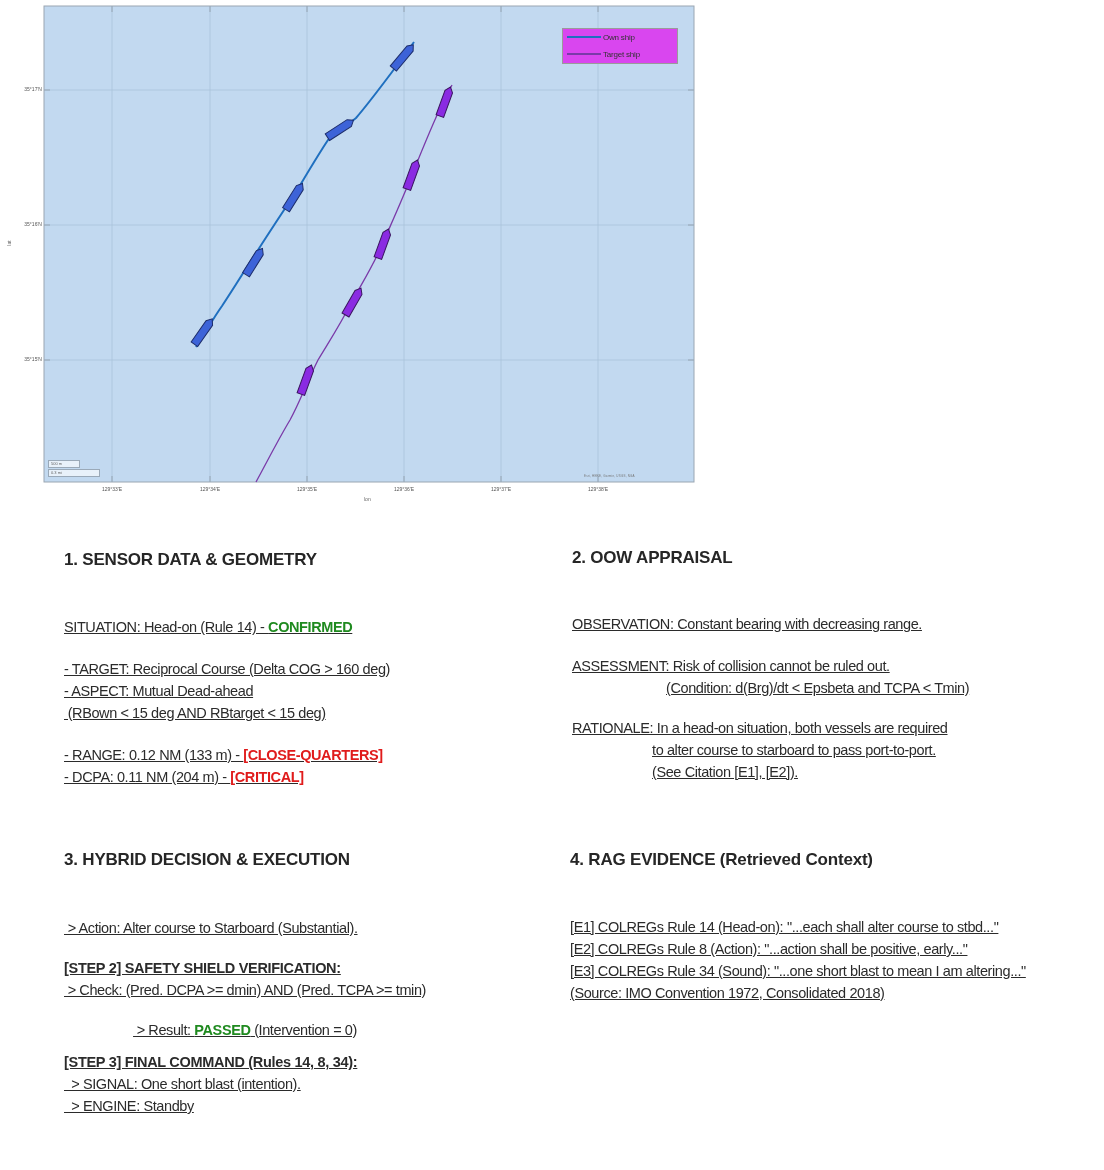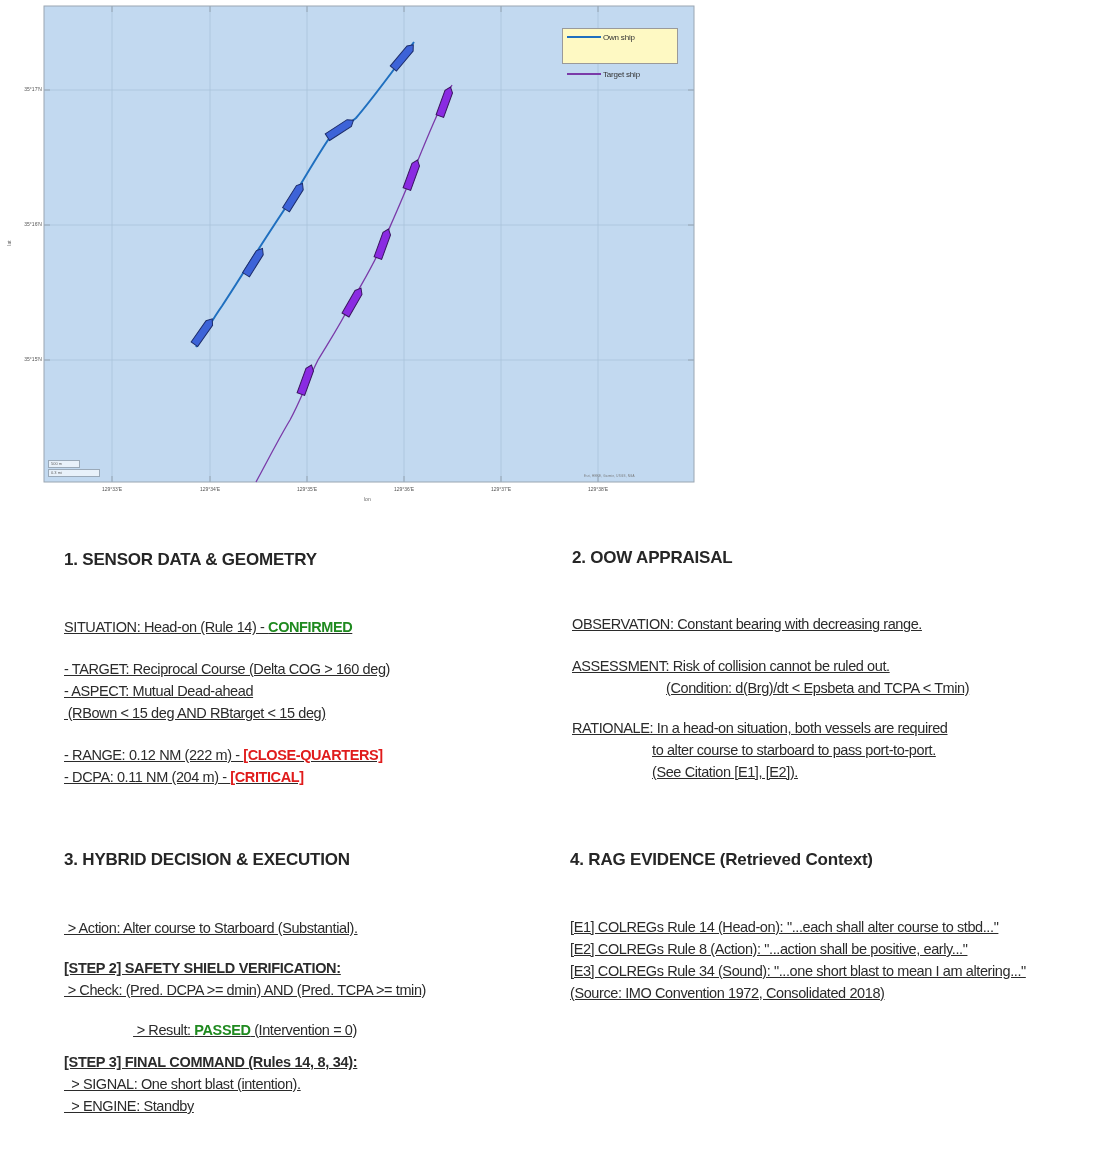--- a/index.html
+++ b/index.html
@@ -4,21 +4,21 @@
 <style>
   html, body { margin: 0; padding: 0; background: #ffffff; }
   body { width: 1104px; height: 1170px; position: relative; overflow: hidden;
          font-family: "Liberation Sans", sans-serif; color: #2a2a2a; }
   #map-figure { position: absolute; left: 0; top: 0; width: 720px; height: 510px; }
   #map-figure svg { position: absolute; left: 0; top: 0; }
   .ylab { position: absolute; font-size: 5px; color: #555; width: 36px; text-align: right; }
   .xlab { position: absolute; font-size: 5px; color: #555; width: 40px; text-align: center; }
   .axis-title { position: absolute; font-size: 5px; color: #666; }
   .legend { position: absolute; left: 562px; top: 28px; width: 116px; height: 36px;
-            background: #fef9c3; border: 1px solid #9a9a9a; box-sizing: border-box; }
+            background: #d946ef; border: 1px solid #9a9a9a; box-sizing: border-box; }
   .legend-row { position: absolute; left: 4px; height: 12px; display: flex; align-items: center; }
   .legend-swatch { width: 34px; height: 2px; margin-right: 2px; }
   .legend-label { font-size: 8px; color: #333; letter-spacing: -0.2px; }
   .scalebox { position: absolute; background: #e8f1fa; border: 1px solid #9aa9b8; font-size: 4px; color: #666;
               padding-left: 2px; box-sizing: border-box; line-height: 6px; }
   .attribution { position: absolute; left: 584px; top: 474px; font-size: 3px; color: #777; letter-spacing: 0.2px; }
 
   .section { position: absolute; font-size: 14.5px; line-height: 22px; letter-spacing: -0.4px; color: #2b2b2b; }
   .heading { position: absolute; font-weight: bold; font-size: 17px; letter-spacing: -0.2px; color: #262626; }
   .line { white-space: pre; display: block; text-decoration: underline; }
@@ -126,36 +126,36 @@
   <div class="scalebox" style="left:48px; top:460px; width:32px; height:8px;">500 m</div>
   <div class="scalebox" style="left:48px; top:469px; width:52px; height:8px;">0.3 mi</div>
 
   <div class="attribution">Esri, HERE, Garmin, USGS, NGA</div>
 
   <div class="legend">
     <div class="legend-row" style="top:2px;">
       <span class="legend-swatch" style="background:#1f6fbf;"></span>
       <span class="legend-label">Own ship</span>
     </div>
-    <div class="legend-row" style="top:19px;margin-top:20px;">
+    <div class="legend-row" style="top:19px;">
       <span class="legend-swatch" style="background:#7a3aa8;"></span>
       <span class="legend-label">Target ship</span>
     </div>
   </div>
 </div>
 
 <div class="heading" style="left:64px; top:550px;">1. SENSOR DATA &amp; GEOMETRY</div>
 <div class="section" style="left:64px; top:616px;">
   <span class="line"><span>SITUATION: Head-on (Rule 14) - </span><span class="ok">CONFIRMED</span></span>
   <span class="line" style="height:20px;"></span>
   <span class="line">- TARGET: Reciprocal Course (Delta COG &gt; 160 deg)</span>
   <span class="line">- ASPECT: Mutual Dead-ahead</span>
   <span class="line"> (RBown &lt; 15 deg AND RBtarget &lt; 15 deg)</span>
   <span class="line" style="height:20px;"></span>
-  <span class="line"><span>- RANGE: 0.12 NM (222 m) - </span><span class="crit">[CLOSE-QUARTERS]</span></span>
+  <span class="line"><span>- RANGE: 0.12 NM (133 m) - </span><span class="crit">[CLOSE-QUARTERS]</span></span>
   <span class="line"><span>- DCPA: 0.11 NM (204 m) - </span><span class="crit">[CRITICAL]</span></span>
 </div>
 
 <div class="heading" style="left:572px; top:548px;">2. OOW APPRAISAL</div>
 <div class="section" style="left:572px; top:613px;">
   <span class="line">OBSERVATION: Constant bearing with decreasing range.</span>
   <span class="line" style="height:20px;"></span>
   <span class="line">ASSESSMENT: Risk of collision cannot be ruled out.</span>
   <span class="line indent2">(Condition: d(Brg)/dt &lt; Epsbeta and TCPA &lt; Tmin)</span>
   <span class="line" style="height:18px;"></span>

